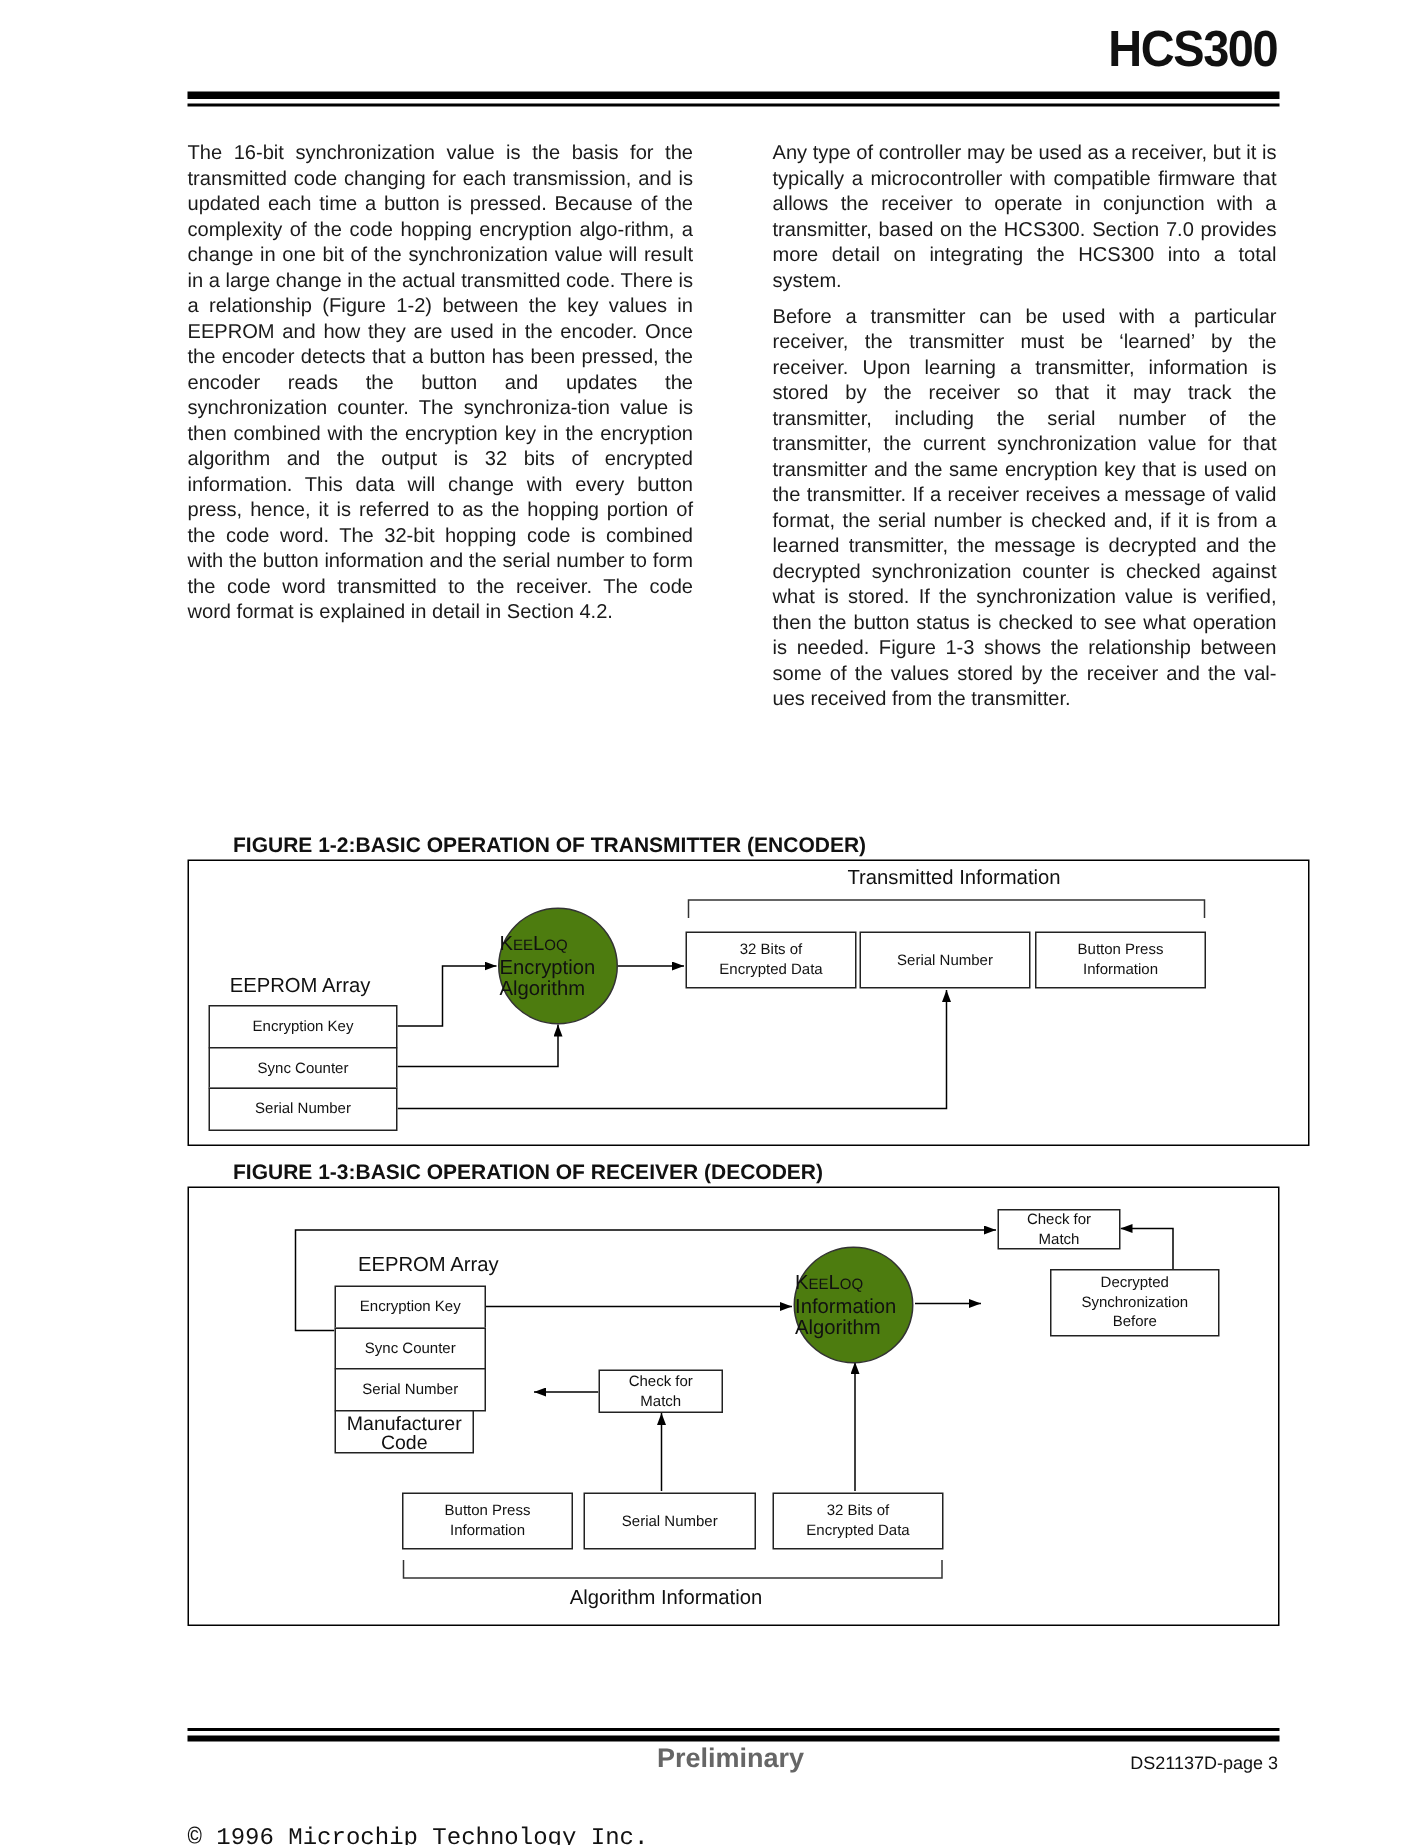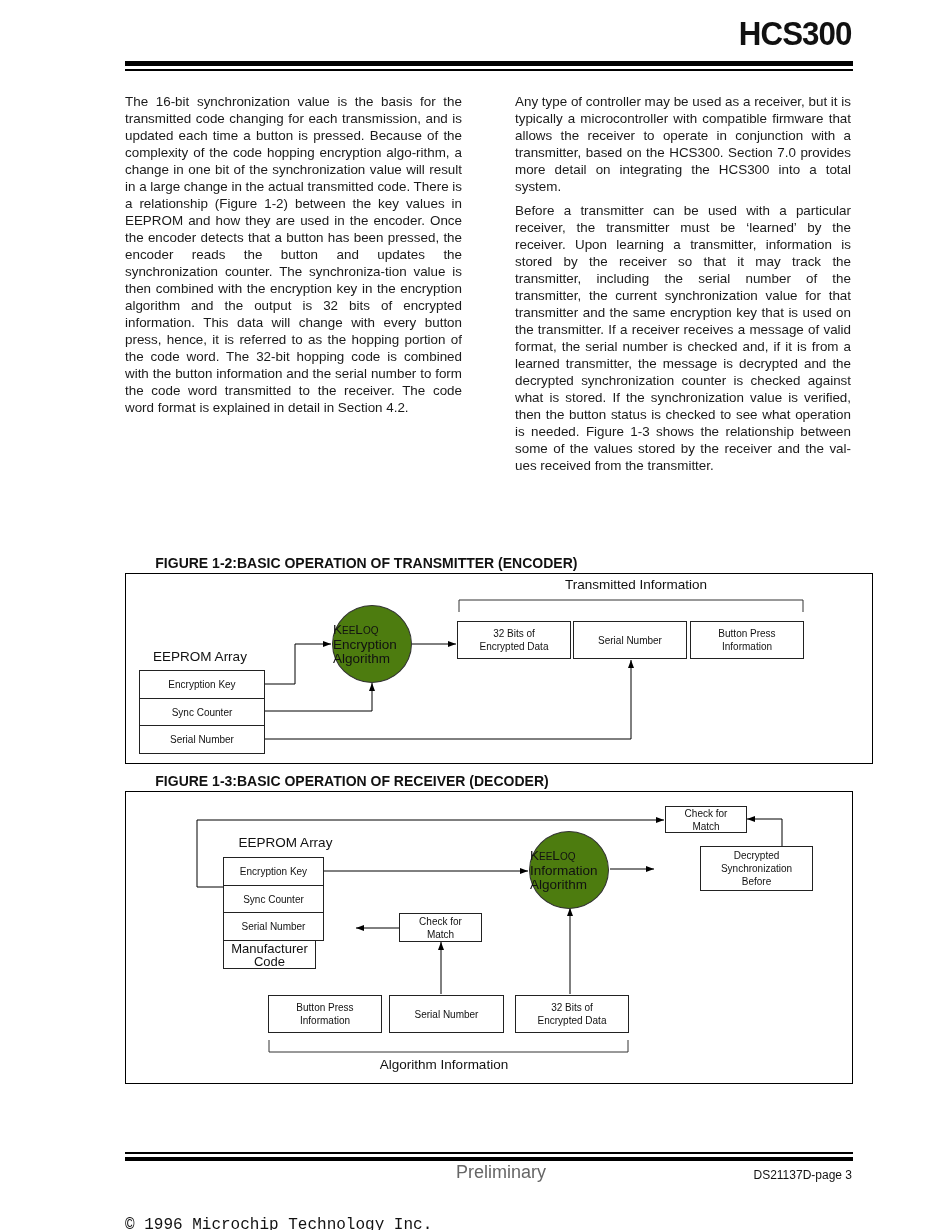--- a/index.html
+++ b/index.html
@@ -14,21 +14,21 @@
   .fig-caption { font-size: 14px; font-weight: bold; left: 125px; }
   .fig-caption .num { display: inline-block; width: 112px; text-align: right; }
   .fig-box { border: 1.5px solid #000; background: #fff; }
   .dlabel { font-size: 13.5px; text-align: center; line-height: 13px; color: #111; }
   .cell { position: absolute; border: 1px solid #222; box-sizing: border-box; display: flex; align-items: center; justify-content: center; text-align: center; font-size: 10px; line-height: 13px; background: #fff; }
   .circle { position: absolute; border: 1px solid #333; border-radius: 50%; box-sizing: border-box; display: flex; flex-direction: column; align-items: flex-start; justify-content: center; font-size: 13.5px; line-height: 14px; text-align: center; background: #4d7c0f; }
   .keeloq { font-size: 13.5px; }
   .keeloq .sc { font-size: 10px; }
   svg.wires { position: absolute; left: 0; top: 0; }
   .footer-left { left: 125px; top: 1216px; font-size: 16px; font-family: Liberation Mono, monospace; }
-  .footer-mid { left: 456px; top: 1162px; font-size: 18px; font-weight: normal; color: #666; }
+  .footer-mid { left: 438px; top: 1162px; font-size: 18px; font-weight: bold; color: #666; }
   .footer-right { right: 98px; top: 1168px; font-size: 12px; }
 </style>
 </head>
 <body>
 
 <div class="abs doc-title">HCS300</div>
 <div class="abs rule-thick" style="top:61px;"></div>
 <div class="abs rule-thin" style="top:69px;"></div>
 
 <div class="abs para" style="left:125px; top:93px; width:337px;">

